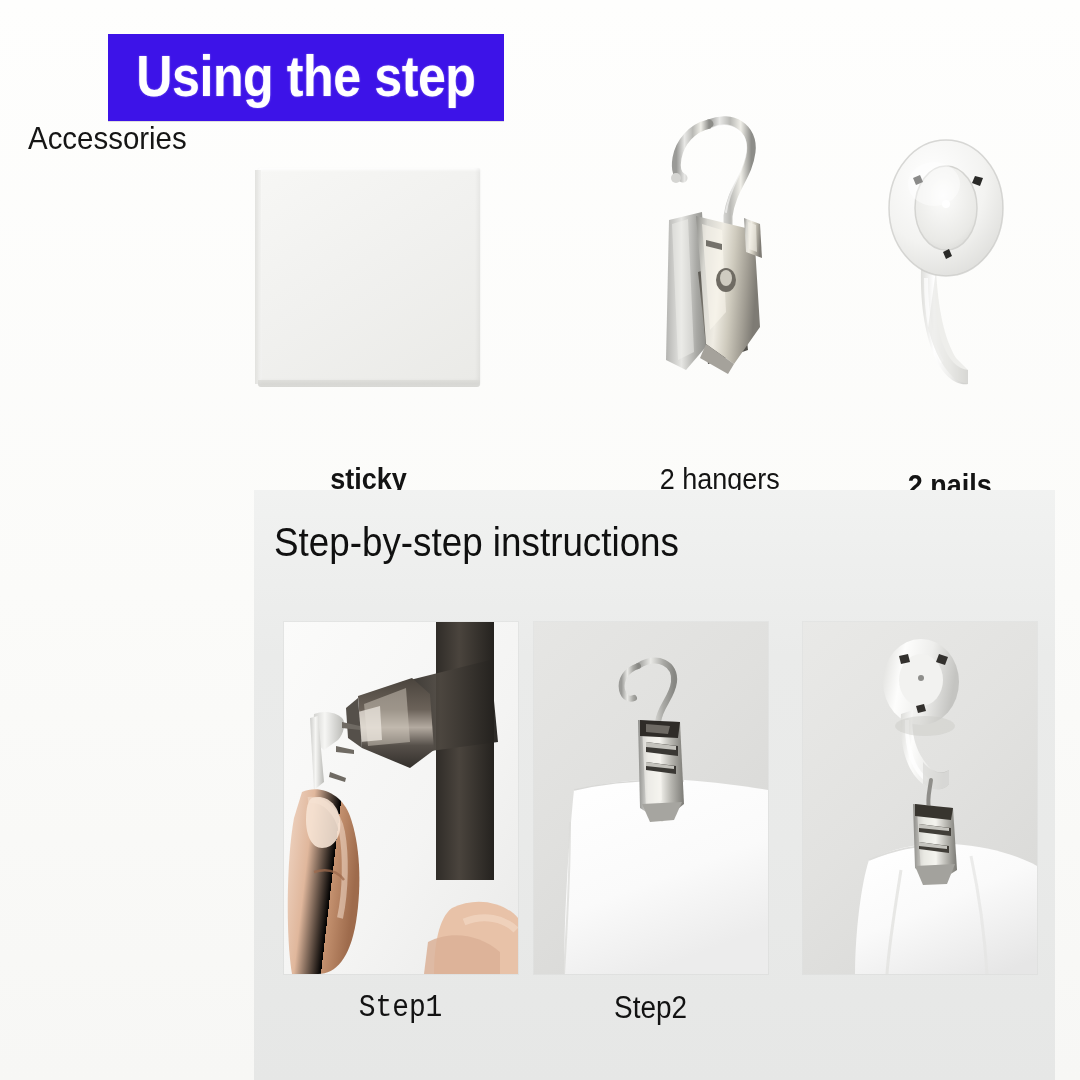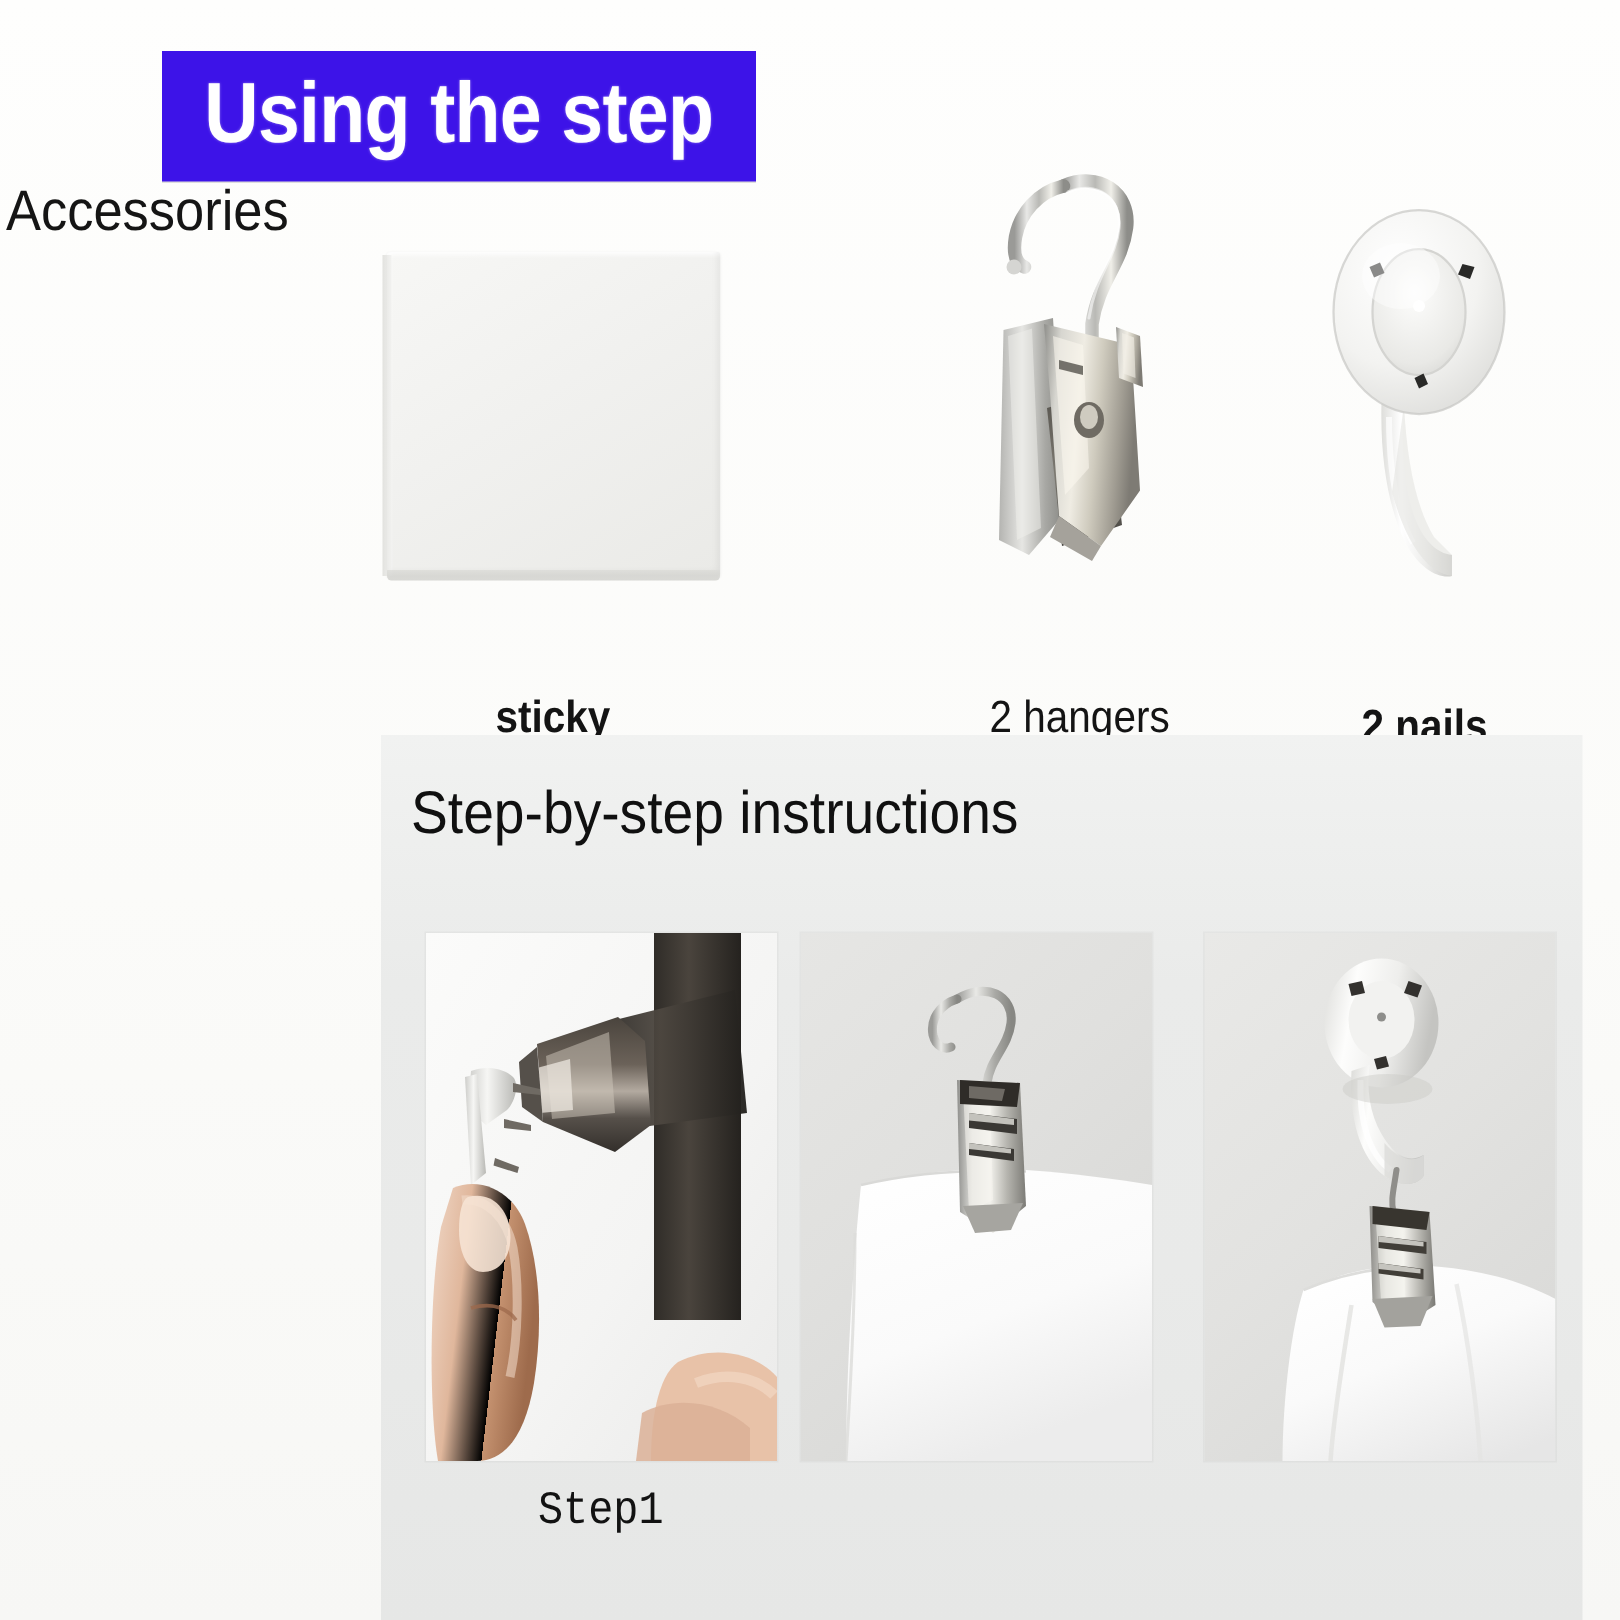--- a/index.html
+++ b/index.html
@@ -49,23 +49,23 @@
     white-space: nowrap;
   }
   .title-squeeze {
     display: inline-block;
     transform: scaleX(0.88) translateY(-1px);
   }
 
   
   .accessories-label {
     position: absolute;
-    left: 4px;
+    left: 28px;
     top: 120px;
-    font-size: 38px;
+    font-size: 32px;
     color: #151515;
     font-family: "Liberation Sans", sans-serif;
     letter-spacing: 0px;
   }
   .cond { display: inline-block; transform: scaleX(0.92); transform-origin: left center; }
 
   
   .acc-row { position: absolute; left: 0; top: 0; width: 1080px; height: 470px; }
 
   
@@ -484,15 +484,16 @@
             <path d="M116 220 L146 224 L146 231 L116 227 Z" fill="#413e38"></path>
             <path d="M116 220 L144 224 L144 227 L116 224 Z" fill="#c5c4be"></path>
             <path d="M112 244 L152 242 L144 262 L120 263 Z" fill="#a3a29d"></path>
           </svg>
         </div>
       </div>
 
     </div>
 
     <div class="step-label lbl1"><span class="cond">Step1</span></div>
+    <div class="step-label lbl2"><span class="cond">Step2</span></div>
   </div>
 
 </div>
 
 </body></html>

